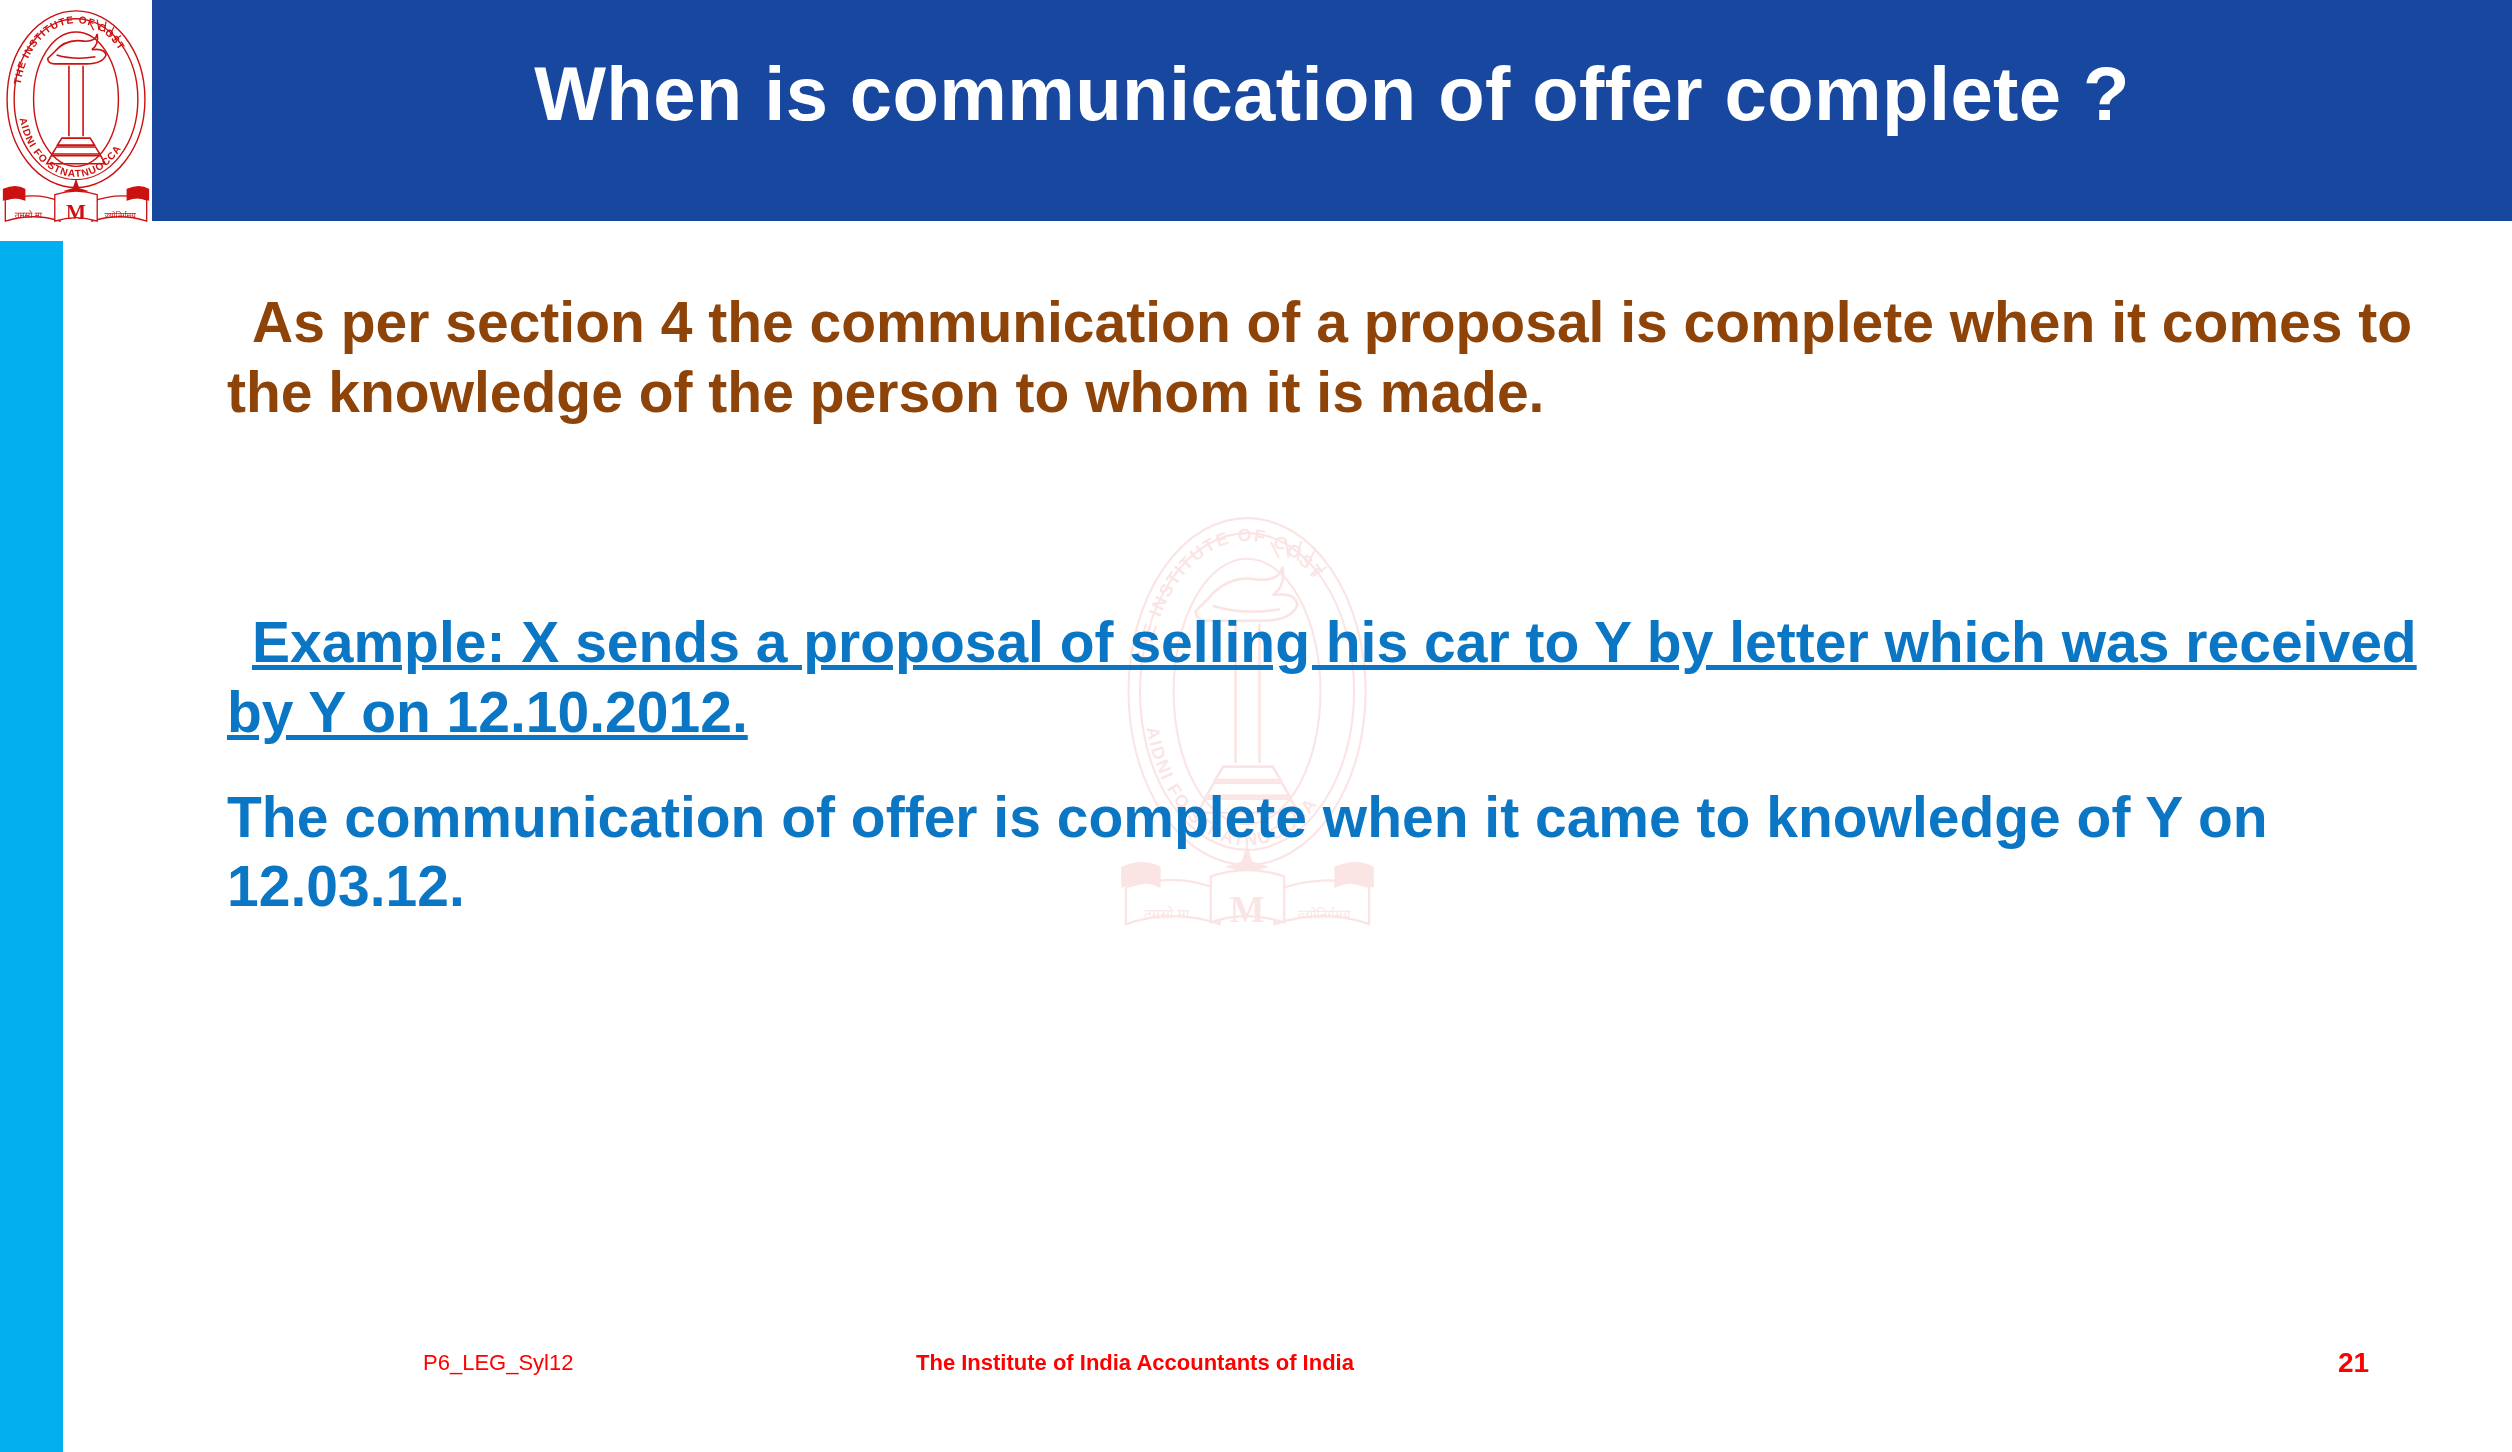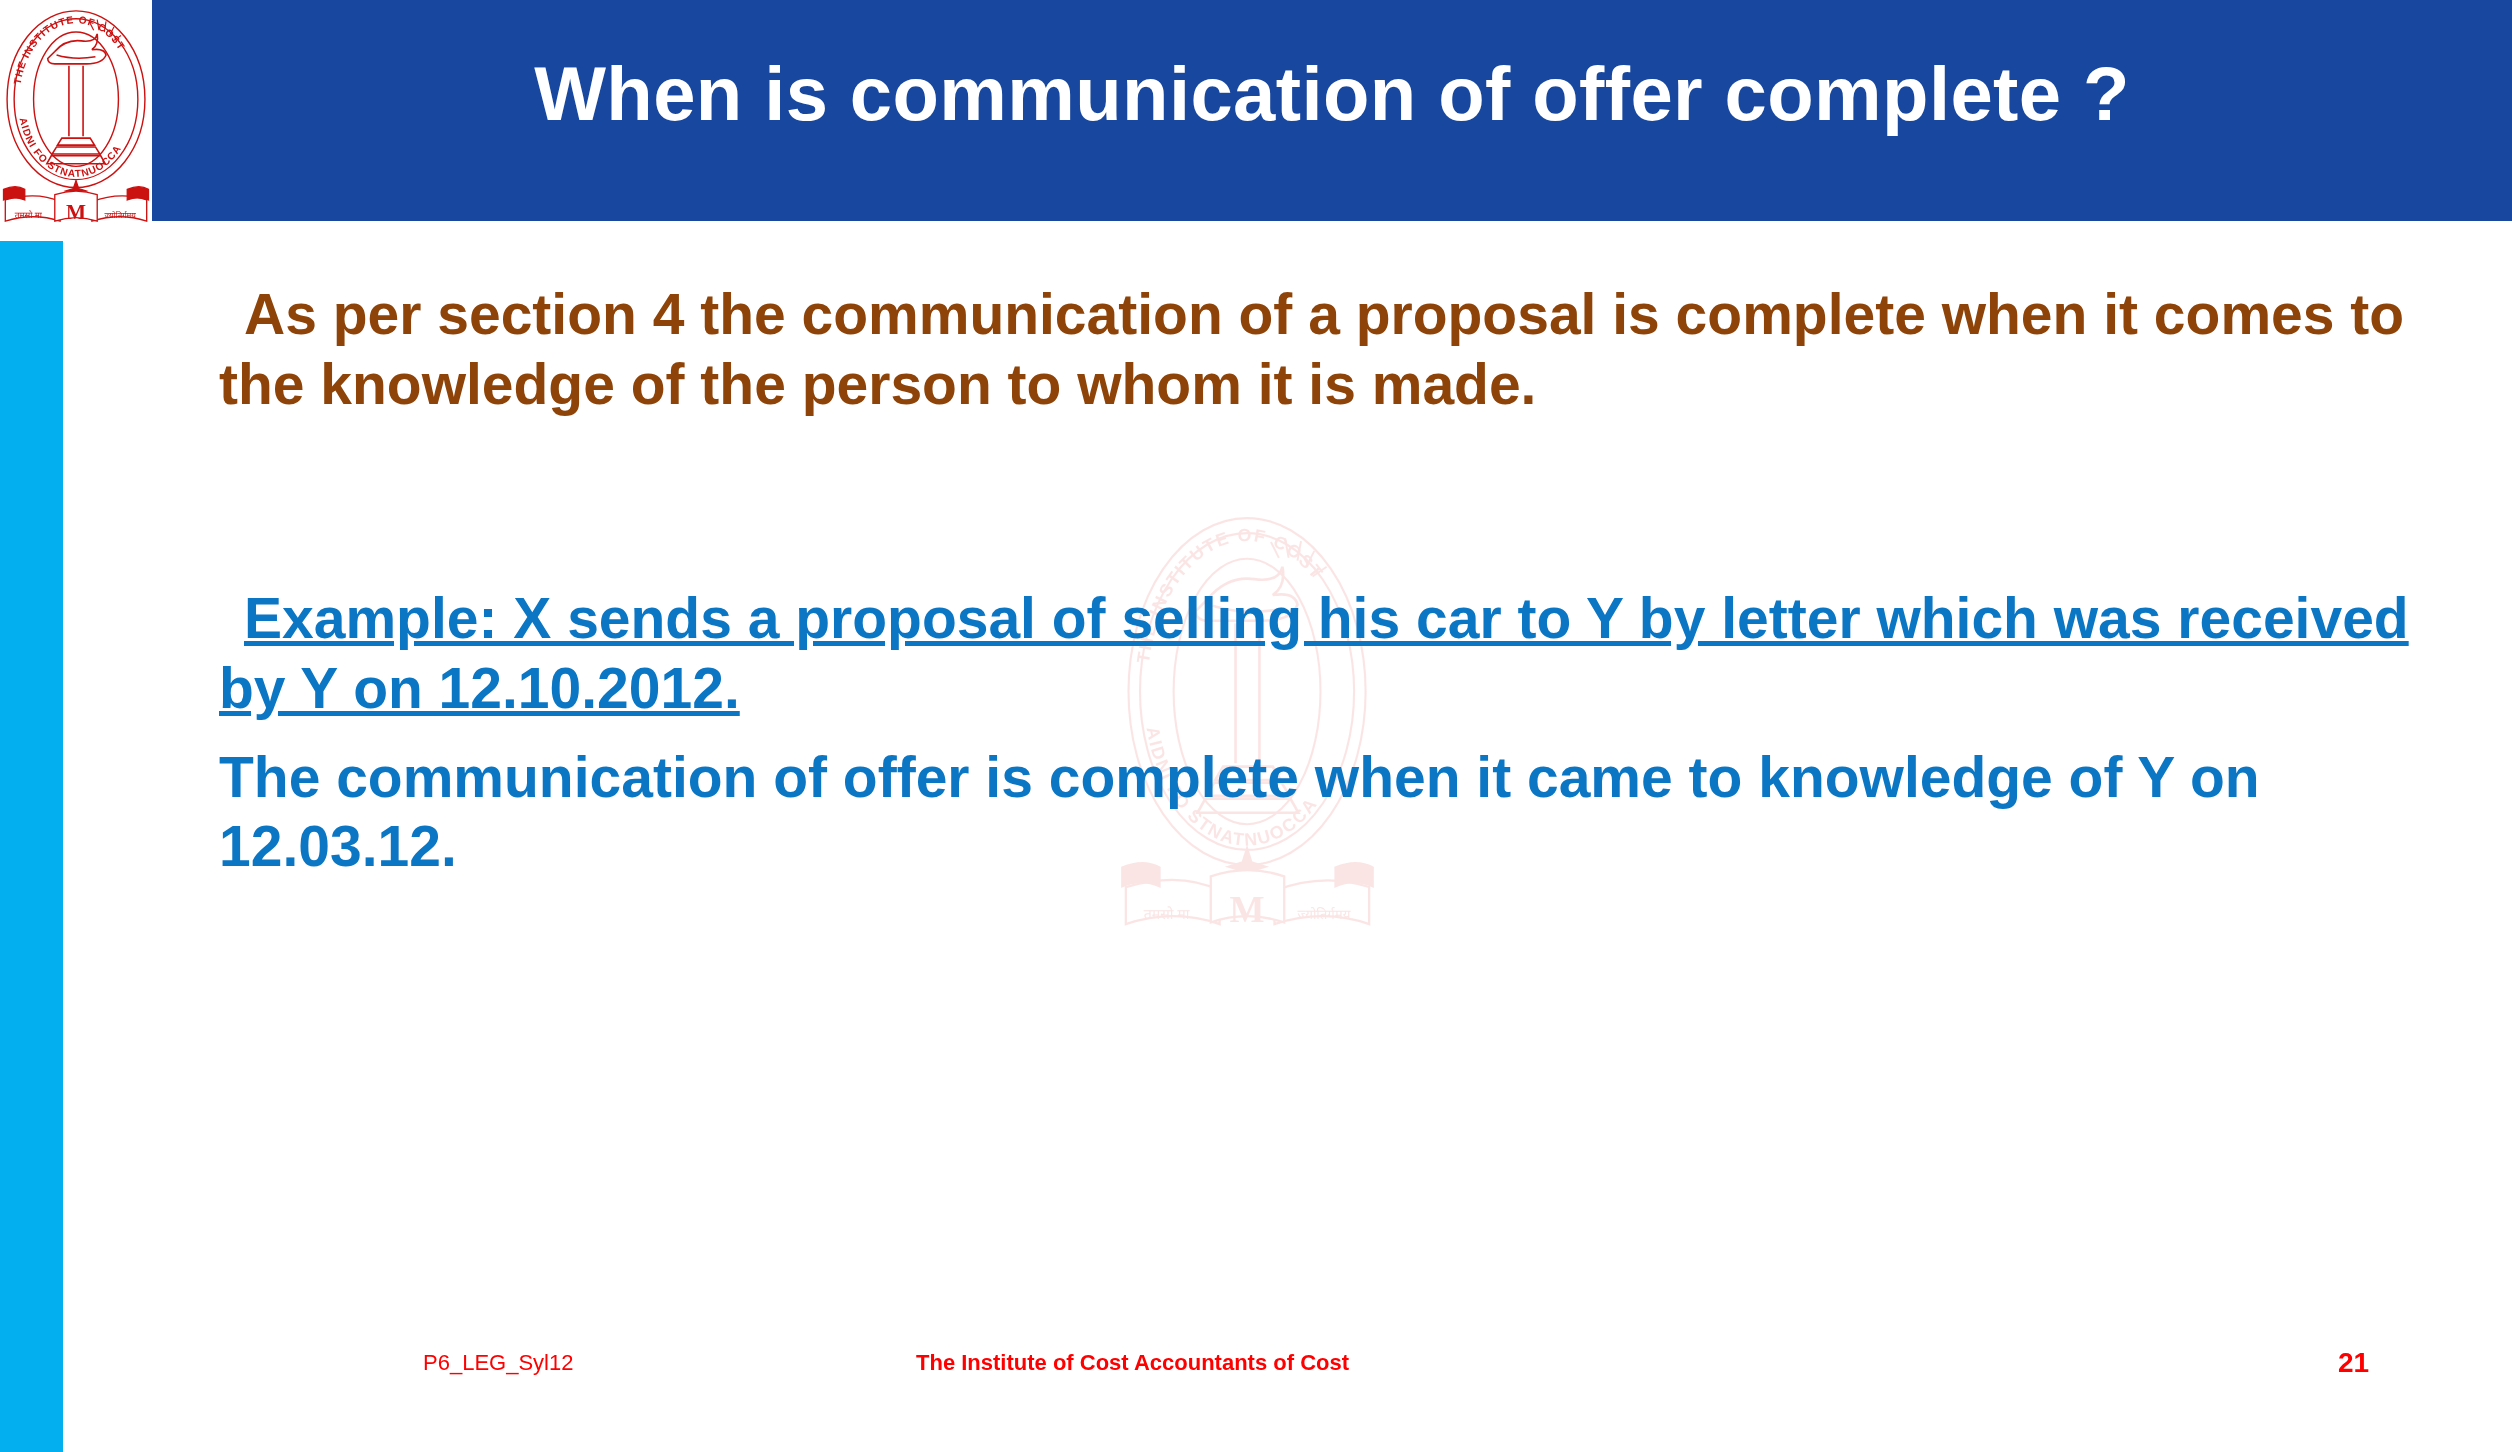--- a/index.html
+++ b/index.html
@@ -89,21 +89,21 @@
 
   
   .body-area {
     position: absolute;
     left: 219px;
     top: 280px;
     width: 2212px;
     height: 1009px;
   }
   .para {
-    margin: 0;
+    margin: 8px;
     font-weight: bold;
     line-height: 1.22;
   }
   .para-brown {
     color: #8E4308;
     font-size: 57px;
     text-indent: 25px;
   }
   .spacer-block {
     height: 165px;
@@ -277,18 +277,18 @@
   <div class="body-area">
     <p class="para para-brown">As per section 4 the communication of a proposal is complete when it comes to the knowledge of the person to whom it is made.</p>
     <div class="spacer-block"></div>
     <p class="para para-blue indent">Example: X sends a proposal of selling his car to Y by letter which was received by Y on 12.10.2012.</p>
     <div class="para-gap"></div>
     <p class="para para-blue">The communication of offer is complete when it came to knowledge of Y on 12.03.12.</p>
   </div>
 
   <div class="footer">
     <div class="footer-left">P6_LEG_Syl12</div>
-    <div class="footer-center">The Institute of Cost Accountants of Cost</div>
+    <div class="footer-center">The Institute of India Accountants of India</div>
     <div class="footer-right">21</div>
   </div>
 
 </div>
 
 
 </body></html>

